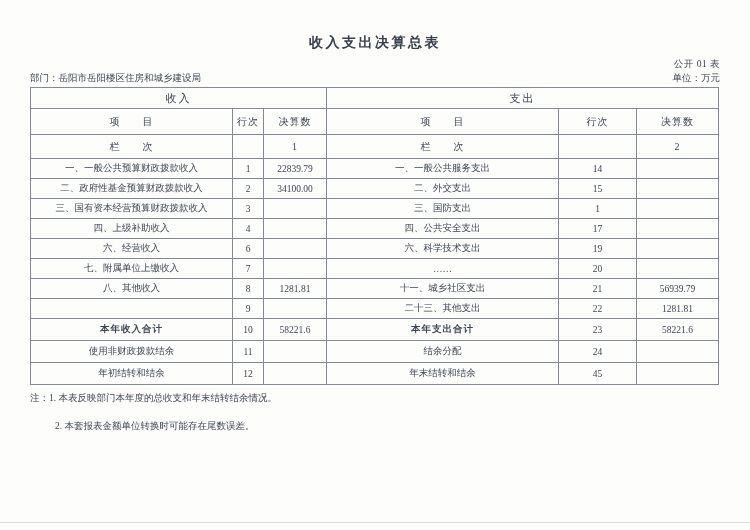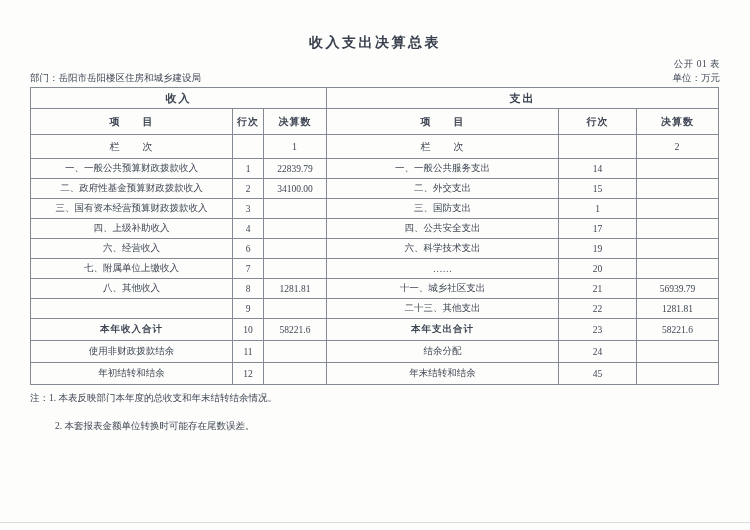--- a/index.html
+++ b/index.html
@@ -43,22 +43,22 @@
   table.main td {
     border: 1px solid #848a94;
     padding: 0 1px;
     font-size: 9.5px;
     text-align: center;
     vertical-align: middle;
     white-space: nowrap;
     overflow: hidden;
     color: #3e4552;
   }
-  tr.section-header td { height: 21px; font-weight: bold; font-size: 11px; letter-spacing: 2px; }
-  tr.col-header td { height: 26px; font-size: 10px; font-weight: 700; letter-spacing: 1px; margin-left: 38px; }
+  tr.section-header td { height: 21px; font-weight: normal; font-size: 11px; letter-spacing: 2px; }
+  tr.col-header td { height: 26px; font-size: 10px; font-weight: 400; letter-spacing: 1px; margin-left: 38px; }
   tr.lanci-row td { height: 24px; font-size: 10px; letter-spacing: 1px; }
   tr.item-row td { height: 20px; }
   tr.subtotal-row td { height: 22px; margin-left: 41px; }
   tr.total-row td { height: 22px; font-family: Liberation Serif, serif; }
   tr.total-row td.lbl { font-weight: bold; letter-spacing: 1px; }
   td.label-left { text-align: left; padding-left: 5px; }
   .notes { margin: 7px 0 0 30px; font-size: 9.5px; color:#3e4552; }
   .notes .n1 { margin: 0; }
   .notes .n2 { margin: 15px 0 0 25px; }
   .scan-edge {

